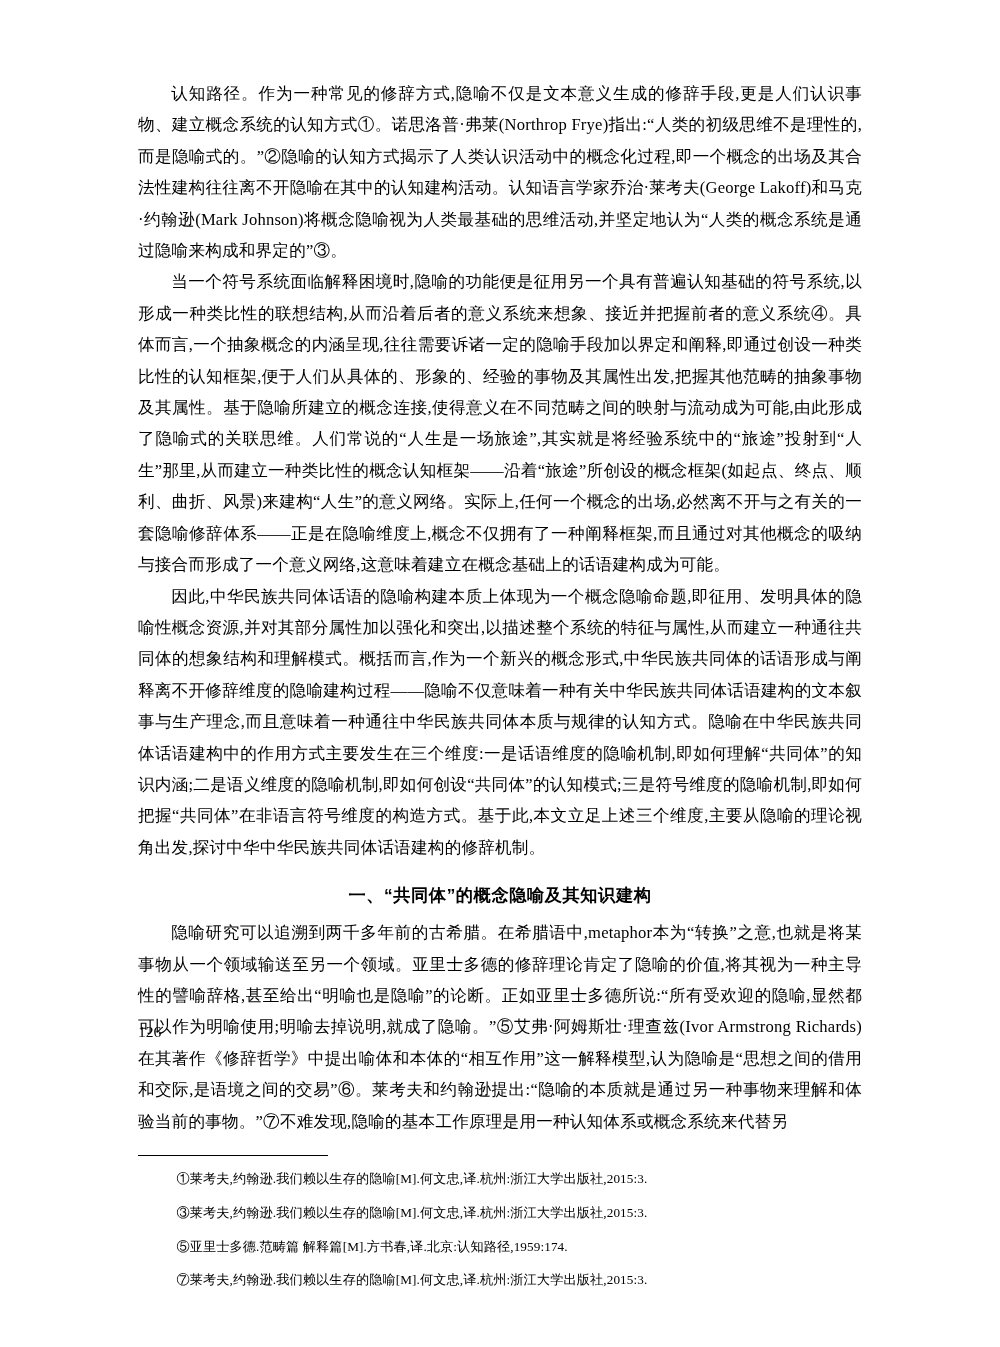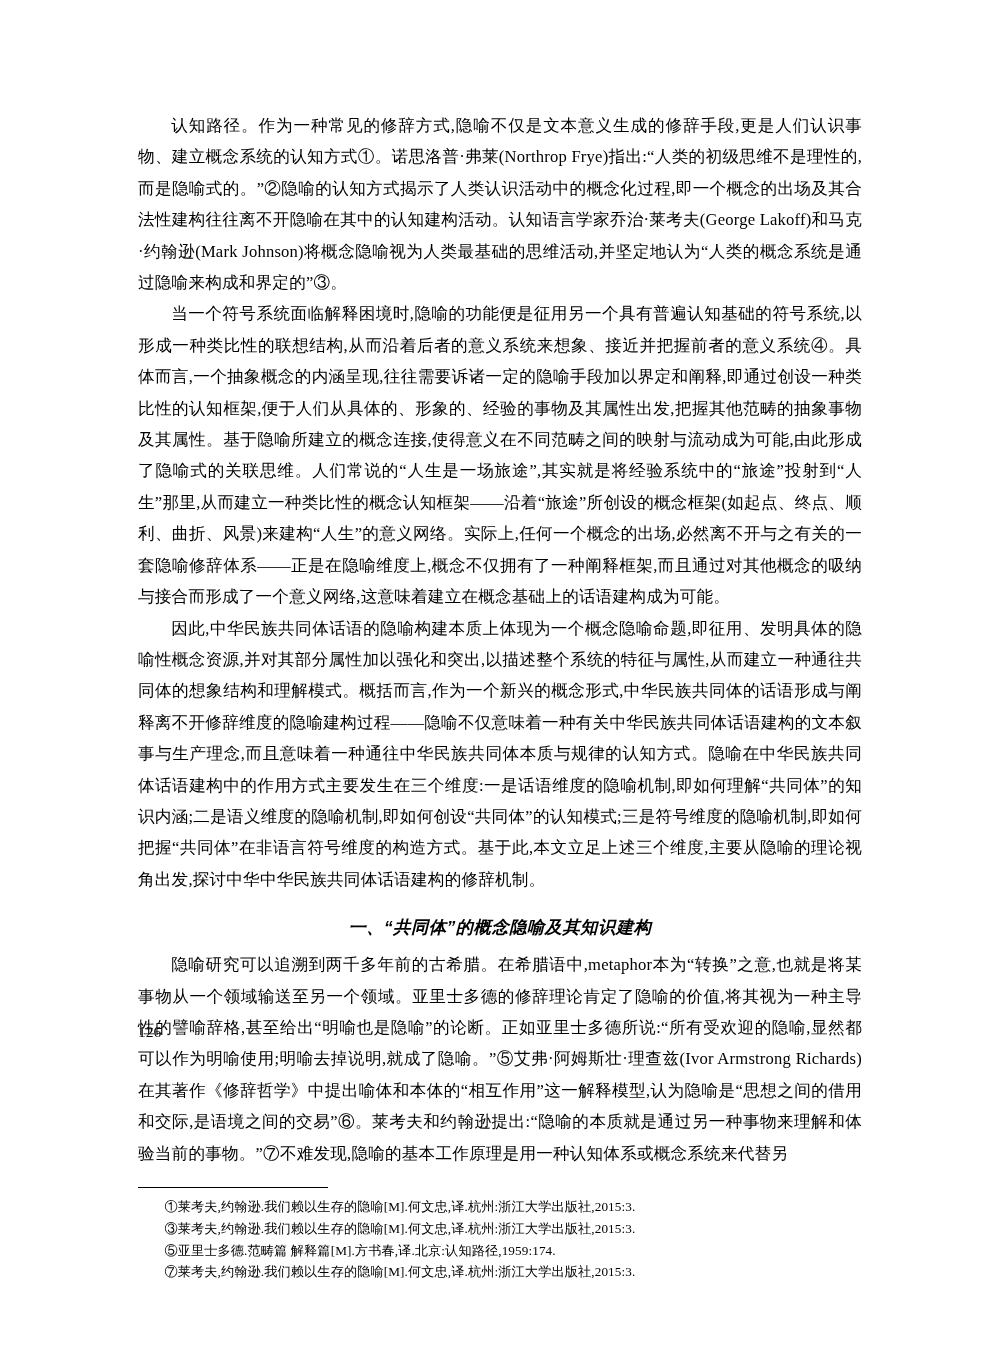--- a/index.html
+++ b/index.html
@@ -14,52 +14,51 @@
     color: #000000;
     position: relative;
     overflow: hidden;
   }
   .page {
     position: absolute;
     left: 0; top: 0;
     width: 1000px;
     height: 1107px;
     box-sizing: border-box;
-    padding: 110px 138px 0 138px;
+    padding: 78px 138px 0 138px;
   }
   .body-text p {
     margin: 0;
     font-size: 16.6px;
     line-height: 31.4px;
     text-align: justify;
     text-justify: inter-ideograph;
     text-indent: 2em;
     letter-spacing: 0.2px;
   }
   .section-heading {
     margin: 20px 0 10px 0;
     text-align: center;
     font-size: 17.2px;
     font-weight: bold;
     font-family: "Liberation Sans", "DejaVu Sans", sans-serif;
     letter-spacing: 0.6px;
-    font-style: italic;
   }
   .footnote-rule {
     width: 190px;
     height: 1px;
     background: #000;
     margin: 18px 0 8px 0;
   }
   .footnotes {
     font-size: 13.2px;
     line-height: 21.8px;
   }
   .footnotes .fn {
-    margin: 0;
+    margin: 12px;
     text-indent: 2em;
     letter-spacing: 0.1px;
   }
   .page-number {
     position: absolute;
     left: 138px;
     bottom: 66px;
     font-size: 15.6px;
     font-family: Liberation Serif, serif;
   }

